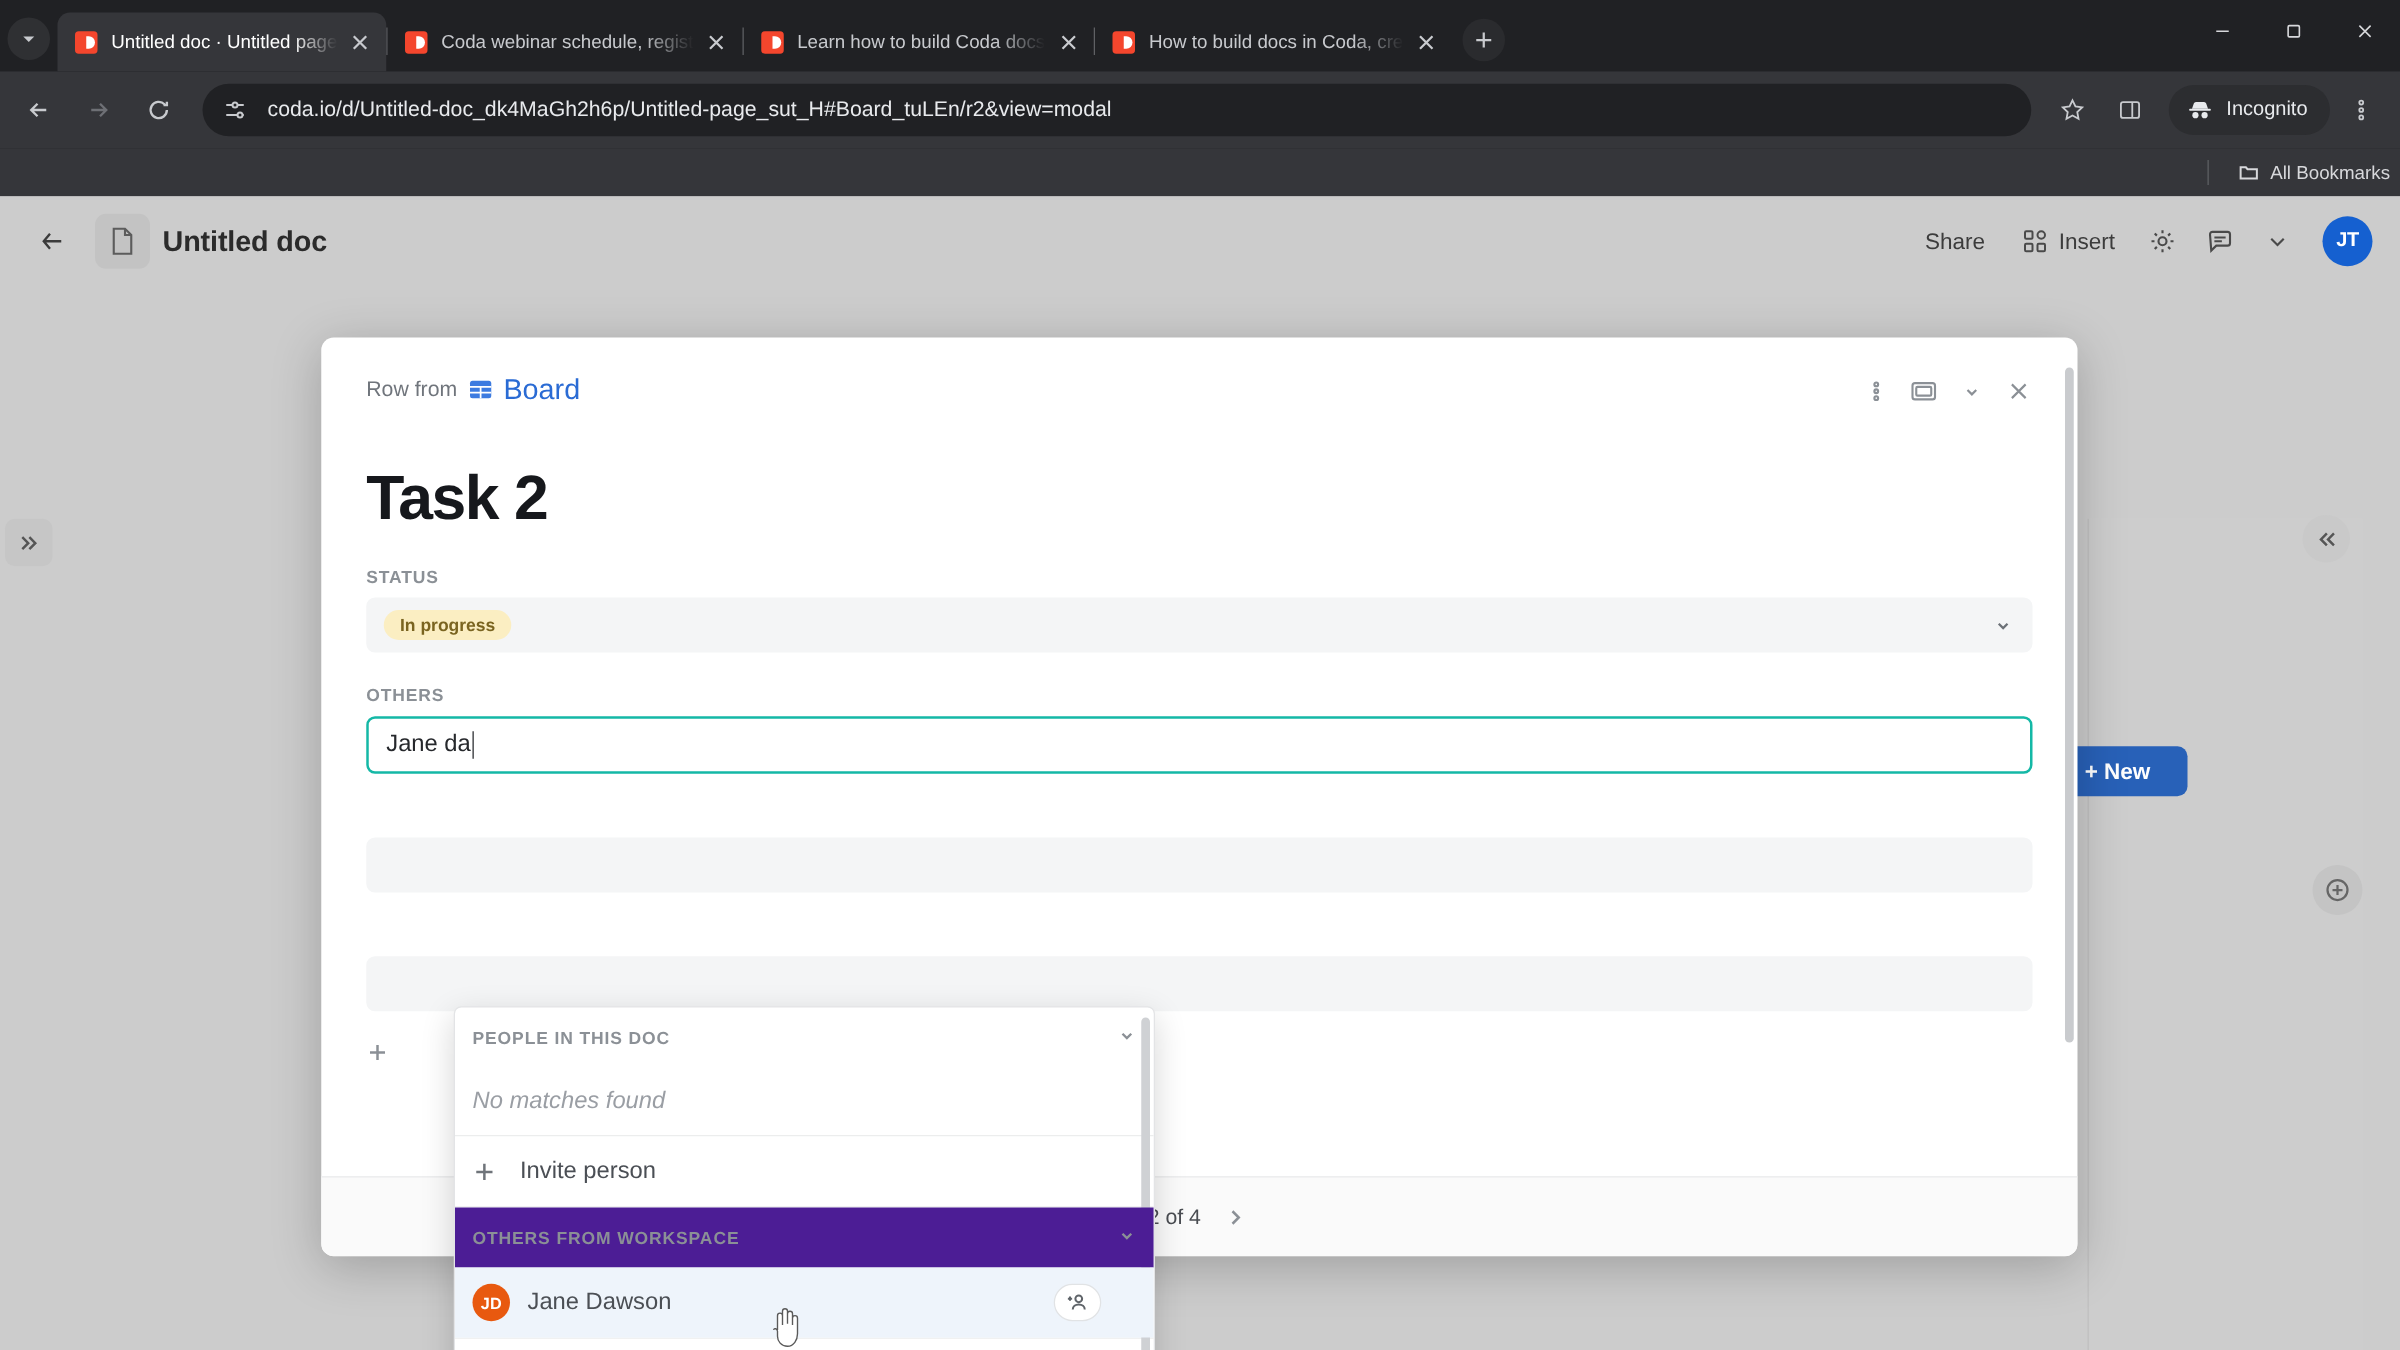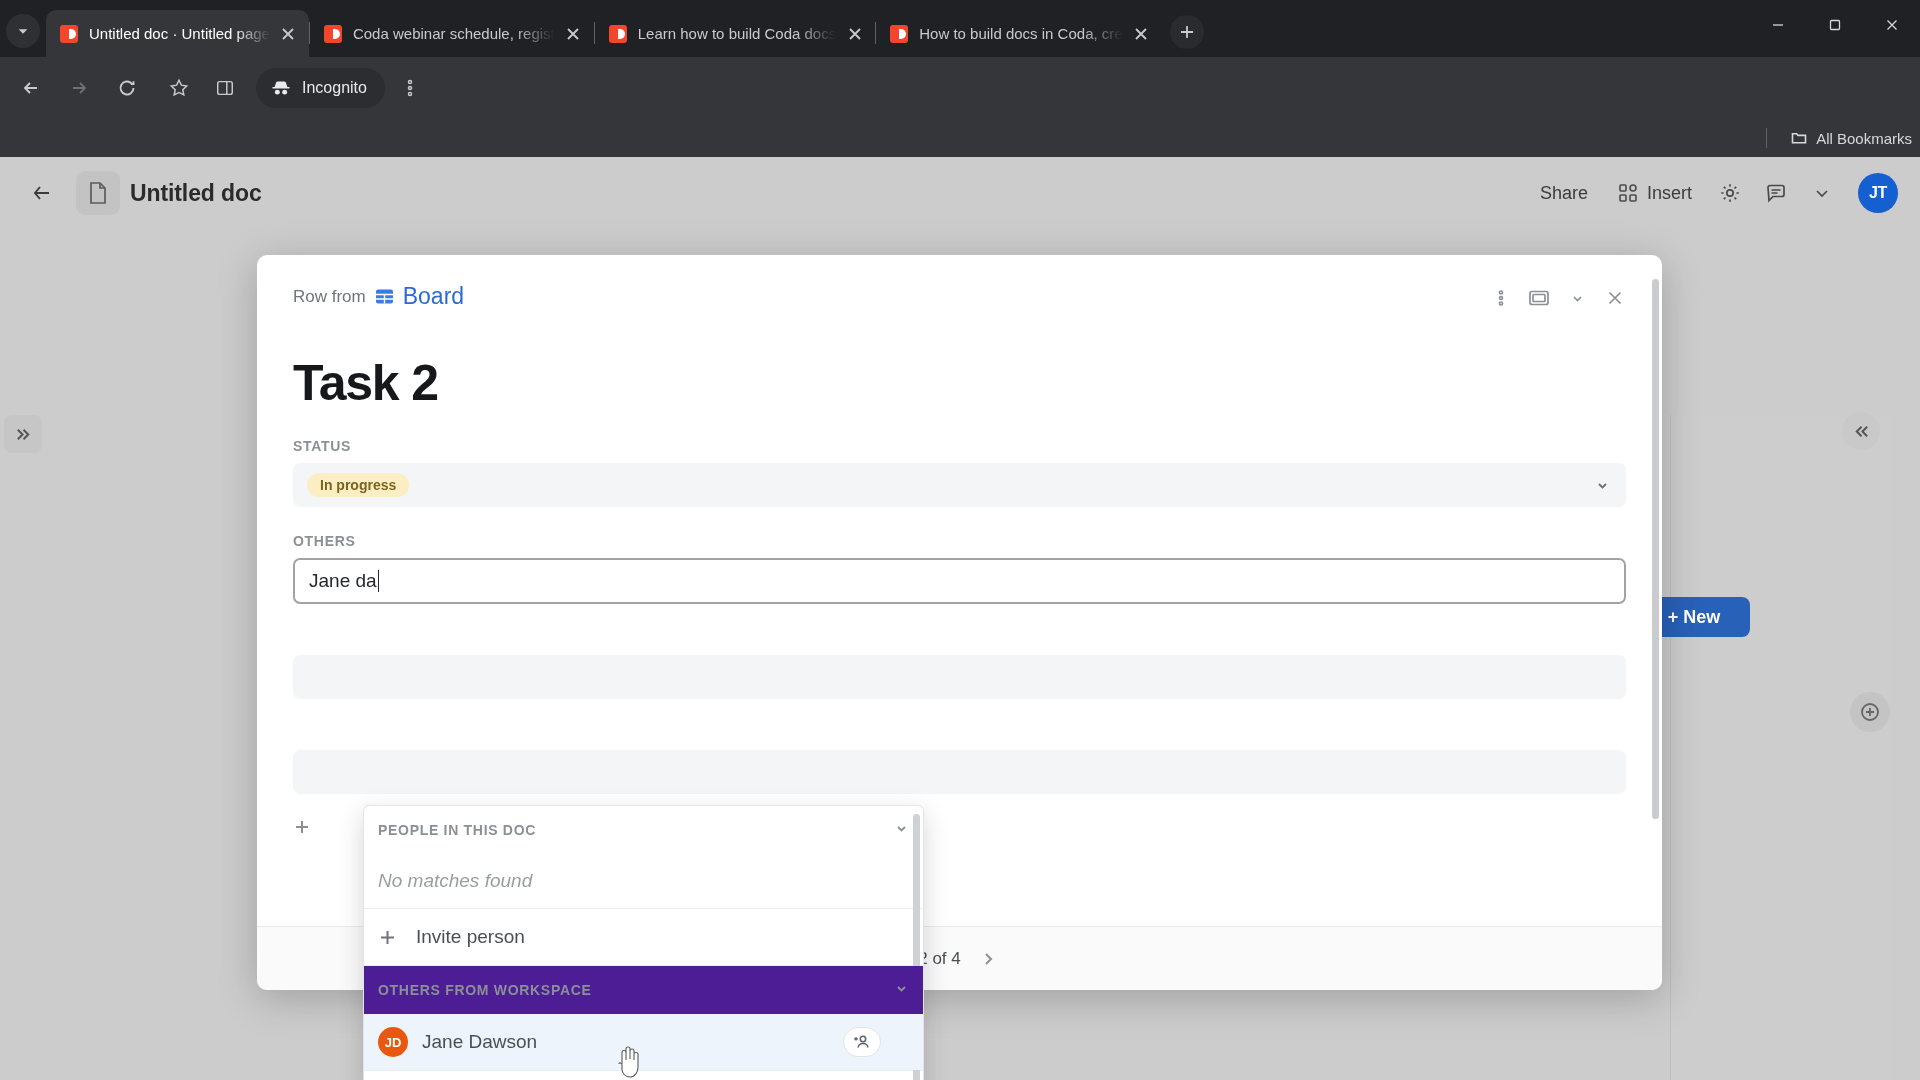--- a/index.html
+++ b/index.html
@@ -141,21 +141,21 @@
     display:flex; align-items:center; justify-content:center; gap:5px;
   }
   .plus-circle {
     position:absolute; left:1850px; top:535px; width:40px; height:40px; border-radius:20px;
     background:#c4c4c4; display:flex; align-items:center; justify-content:center;
   }
   .plus-circle svg { width:20px; height:20px; stroke:#666; stroke-width:1.8; fill:none; }
 
   
   .modal {
-    position:absolute; left:257px; top:98px; width:1405px; height:735px;
+    position:absolute; left:257px; top:113px; width:1405px; height:735px;
     background:#fff; border-radius:10px;
     box-shadow: 0 8px 40px rgba(0,0,0,.22);
     overflow:hidden;
   }
   .modal-top { position:relative; padding: 28px 36px 0 36px; }
   .rowfrom { display:flex; align-items:center; gap:9px; font-size:17px; color:#70757c; }
   .rowfrom .tbl-icon { width:19px; height:19px; flex:none; }
   .rowfrom .tbl-icon svg { width:19px; height:19px; }
   .rowfrom .board-link { color:#2a6bd4; font-size:23px; }
   .modal-actions { position:absolute; right:30px; top:26px; display:flex; align-items:center; gap:4px; }
@@ -175,21 +175,21 @@
     height:44px; background:#f4f5f6; border-radius:7px; display:flex; align-items:center;
     padding: 0 14px; position:relative;
   }
   .field-value .chev { position:absolute; right:16px; top:15px; }
   .field-value .chev svg { width:15px; height:15px; stroke:#6c7177; stroke-width:1.8; fill:none; }
   .pill-status {
     background:#fbeec2; color:#7a6420; font-size:14px; font-weight:600;
     border-radius:13px; padding: 4px 13px;
   }
   .field-input {
-    height:46px; border:2px solid #a3a3a3; border-radius:7px; background:#fff;
+    height:46px; border:2px solid #14b8a6; border-radius:7px; background:#fff;
     display:flex; align-items:center; padding: 0 14px; font-size:19px; color:#26282c;
   }
   .caret { display:inline-block; width:1.5px; height:22px; background:#26282c; margin-left:1px; animation: none; }
 
   .modal-body { padding: 0 36px; }
   .blank-field { margin-top: 26px; }
   .blank-field .field-label { visibility:hidden; }
   .blank-row { height:44px; background:#f4f5f6; border-radius:7px; }
 
   .add-col { display:flex; align-items:center; gap:10px; margin-top:24px; color:#8b9096; font-size:17px; }
@@ -349,20 +349,30 @@
           <path d="M4 10h12M11 5l5 5-5 5"></path>
         </svg>
     </div>
     <div class="nav-btn">
       <svg viewBox="0 0 20 20">
           <path d="M16.5 10a6.5 6.5 0 1 1-1.9-4.6"></path>
           <path d="M16.5 3.3V6H13.8"></path>
         </svg>
     </div>
 
+    <div class="omnibox">
+      <span class="site-icon">
+        <svg viewBox="0 0 20 20">
+            <path d="M3 6h5M12 6h5M3 14h9M16 14h1"></path>
+            <circle cx="10" cy="6" r="2"></circle>
+            <circle cx="14" cy="14" r="2"></circle>
+          </svg>
+      </span>
+      <span class="url">coda.io/d/Untitled-doc_dk4MaGh2h6p/Untitled-page_sut_H#Board_tuLEn/r2&amp;view=modal</span>
+    </div>
 
     <div class="tb-icon">
       <svg viewBox="0 0 22 22">
           <path d="M11 2.5l2.6 5.4 5.9.8-4.3 4.1 1.1 5.9L11 15.9 5.7 18.7l1.1-5.9L2.5 8.7l5.9-.8z"></path>
         </svg>
     </div>
     <div class="tb-icon">
       <svg viewBox="0 0 22 22">
           <rect x="3" y="4" width="16" height="14" rx="2"></rect>
           <path d="M13 4v14" fill="#c8cace"></path>

